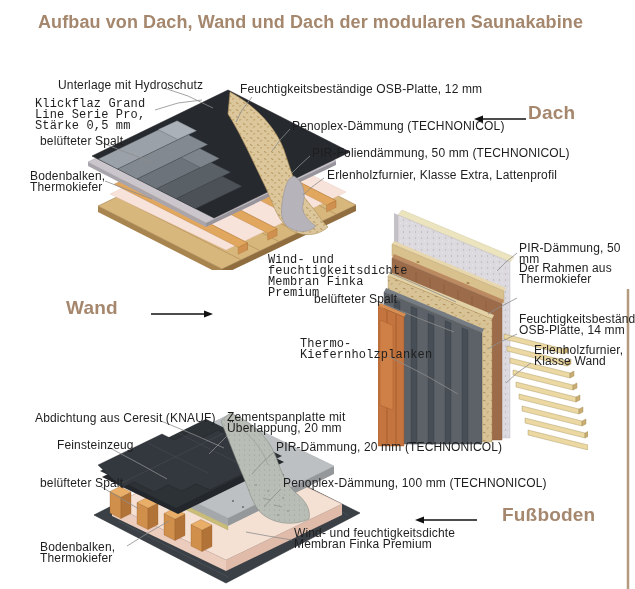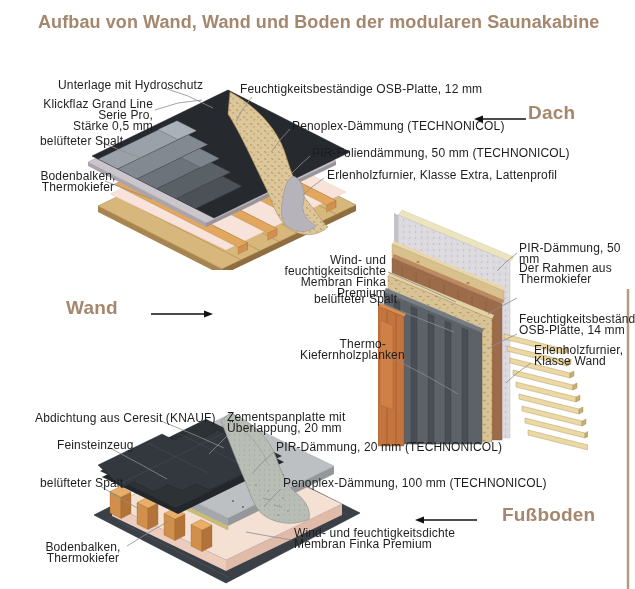--- a/index.html
+++ b/index.html
@@ -3,36 +3,36 @@
 <meta charset="utf-8">
 <style>
   :root{
     --accent:#a5876e; --label:#1e1e1e; --leader:#8d8d8d; --arrow:#111111; --border:#b49b80;
   }
   html,body{margin:0;padding:0;background:#ffffff;}
   #stage{position:relative;width:635px;height:589px;background:#fff;overflow:hidden;
          font-family:"Liberation Sans","DejaVu Sans",sans-serif;}
   .title{position:absolute;left:38px;top:12px;font-size:18px;font-weight:700;color:var(--accent);letter-spacing:.1px;}
   .lbl{position:absolute;font-size:12px;line-height:11px;color:var(--label);letter-spacing:.15px;white-space:pre-line;z-index:5;}
-  .ra{text-align:right;}
-  .ctr{text-align:center;}
+  .ra{text-align:left;font-family:Liberation Mono, monospace;}
+  .ctr{}
   .heading{position:absolute;font-size:19px;font-weight:800;color:var(--accent);letter-spacing:.2px;z-index:5;}
   .illus{position:absolute;z-index:1;}
   #overlay{position:absolute;left:0;top:0;z-index:4;pointer-events:none;}
   .ld{stroke:var(--leader);stroke-width:.8;fill:none;}
   .ar{stroke:var(--arrow);stroke-width:1.3;}
   .arh{fill:var(--arrow);stroke:none;}
   .bd{stroke:var(--border);stroke-width:2.5;}
 </style>
 </head>
 <body>
 
 <div id="stage">
 
-  <div class="title">Aufbau von Wand, Wand und Boden der modularen Saunakabine</div>
+  <div class="title">Aufbau von Dach, Wand und Dach der modularen Saunakabine</div>
 
   <svg class="illus" style="left:88px;top:80px" width="280" height="190" viewBox="0 0 280 190">
     <defs>
       <pattern id="osbA" width="7" height="7" patternUnits="userSpaceOnUse">
         <rect width="7" height="7" fill="#dcc79c"></rect>
         <rect x="1" y="1.5" width="2.4" height="1" fill="#b3945c" transform="rotate(25 2 2)"></rect>
         <rect x="4" y="4.5" width="2.2" height="1" fill="#c2a066" transform="rotate(-20 5 5)"></rect>
       </pattern>
     </defs>
     <g>

